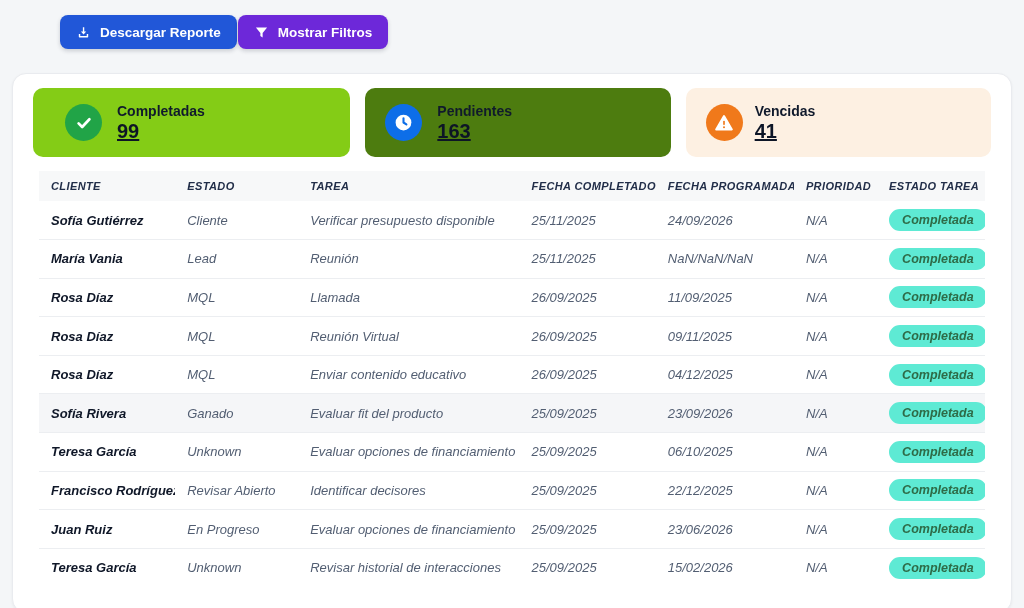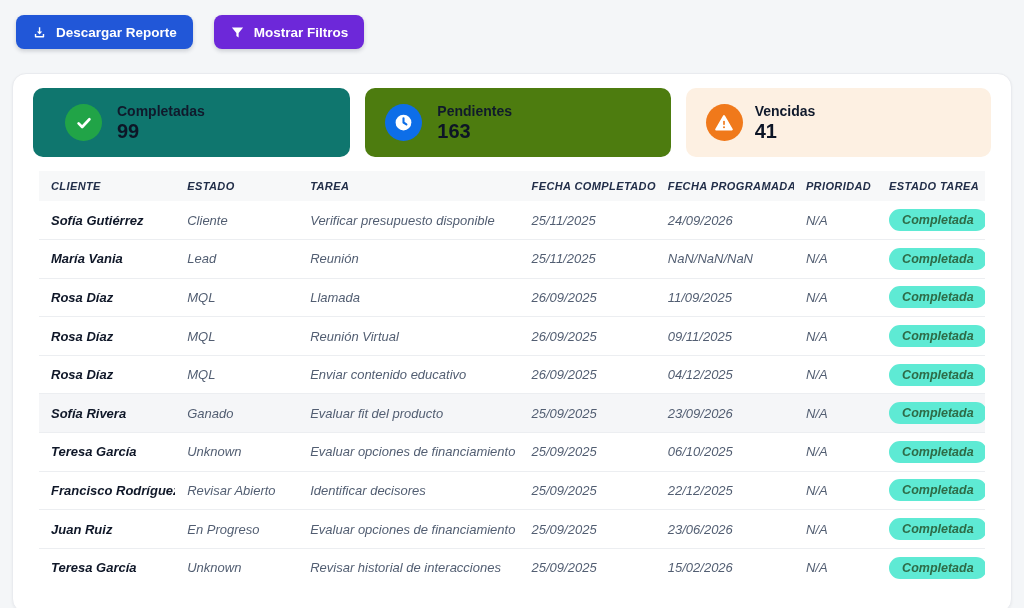--- a/index.html
+++ b/index.html
@@ -10,21 +10,21 @@
     color: #10192b;
   }
 
   
   .page-header {
     display: flex; justify-content: space-between; align-items: flex-start;
     padding: 12px 12px 0 16px; height: 73px;
   }
   .page-title { font-size: 22px; font-weight: 800; letter-spacing: .2px; color: #10182a; }
   .page-subtitle { font-size: 13px; color: #5b6472; margin-top: 3px; }
-  .header-actions { display: flex; gap: 21px; padding-top: 3px; }
+  .header-actions { display: flex; gap: 1px; padding-top: 3px; margin-left: 44px; }
   .btn {
     display: flex; align-items: center; gap: 9px;
     height: 34px; padding: 0 16px; border: none; border-radius: 8px;
     color: #fff; font-family: inherit; font-size: 13.5px; font-weight: 700;
     cursor: pointer; box-shadow: 0 2px 4px rgba(15,23,42,.18);
   }
   .btn-download { background: #2157d8; }
   .btn-filters  { background: #6d28d9; }
   .btn svg { display: block; }
 
@@ -39,21 +39,21 @@
   .stats-row { display: flex; gap: 15px; padding: 14px 20px 12px; }
   .stat-card {
     flex: 1; display: flex; align-items: center; gap: 15px;
     height: 69px; border-radius: 10px; padding: 0 20px;
   }
   .stat-icon {
     width: 37px; height: 37px; border-radius: 50%;
     display: flex; align-items: center; justify-content: center; flex-shrink: 0;
   }
   .stat-label { font-size: 14px; font-weight: 700; color: #101a2c; }
-  .stat-value { font-size: 20px; font-weight: 800; color: #0d1526; margin-top: 1px; }
+  .stat-value { font-size: 20px; font-weight: 800; color: #0d1526; margin-top: 1px; text-decoration: underline; }
 
   
   .table-wrap { padding: 2px 26px 0; font-style: italic; }
   table { width: 100%; border-collapse: collapse; table-layout: fixed; }
   thead th {
     background: #f7f8f9; text-align: left;
     font-size: 11px; font-weight: 800; letter-spacing: .4px;
     color: #222e49; height: 30px; padding: 0 12px;
     white-space: nowrap; overflow: hidden;
   }
@@ -90,21 +90,21 @@
         </svg>
       </span>
       <span>Mostrar Filtros</span>
     </button>
   </div>
 </div>
 
 <div class="card">
 
   <div class="stats-row">
-    <div class="stat-card" style="background: #0f766e; padding-left: 32px;">
+    <div class="stat-card" style="background: #84cc16; padding-left: 32px;">
       <div class="stat-icon" style="background: rgb(33, 164, 71);">
         <svg width="20" height="20" viewBox="0 0 24 24">
           <path d="M5.5 12.5l4.3 4.3 8.7-9.3" stroke="#ffffff" stroke-width="3.2" fill="none" stroke-linecap="round" stroke-linejoin="round"></path>
         </svg>
       </div>
       <div>
         <div class="stat-label">Completadas</div>
         <div class="stat-value">99</div>
       </div>
     </div>

